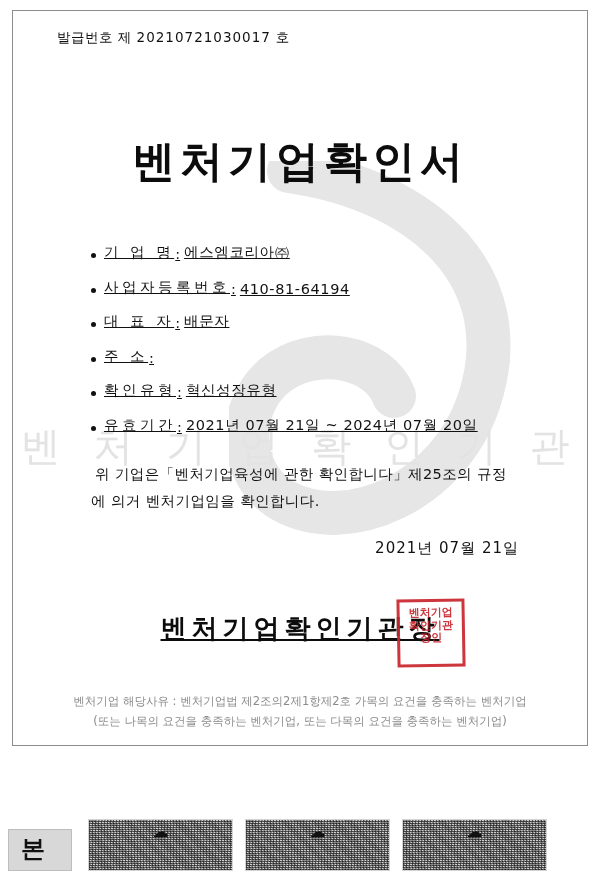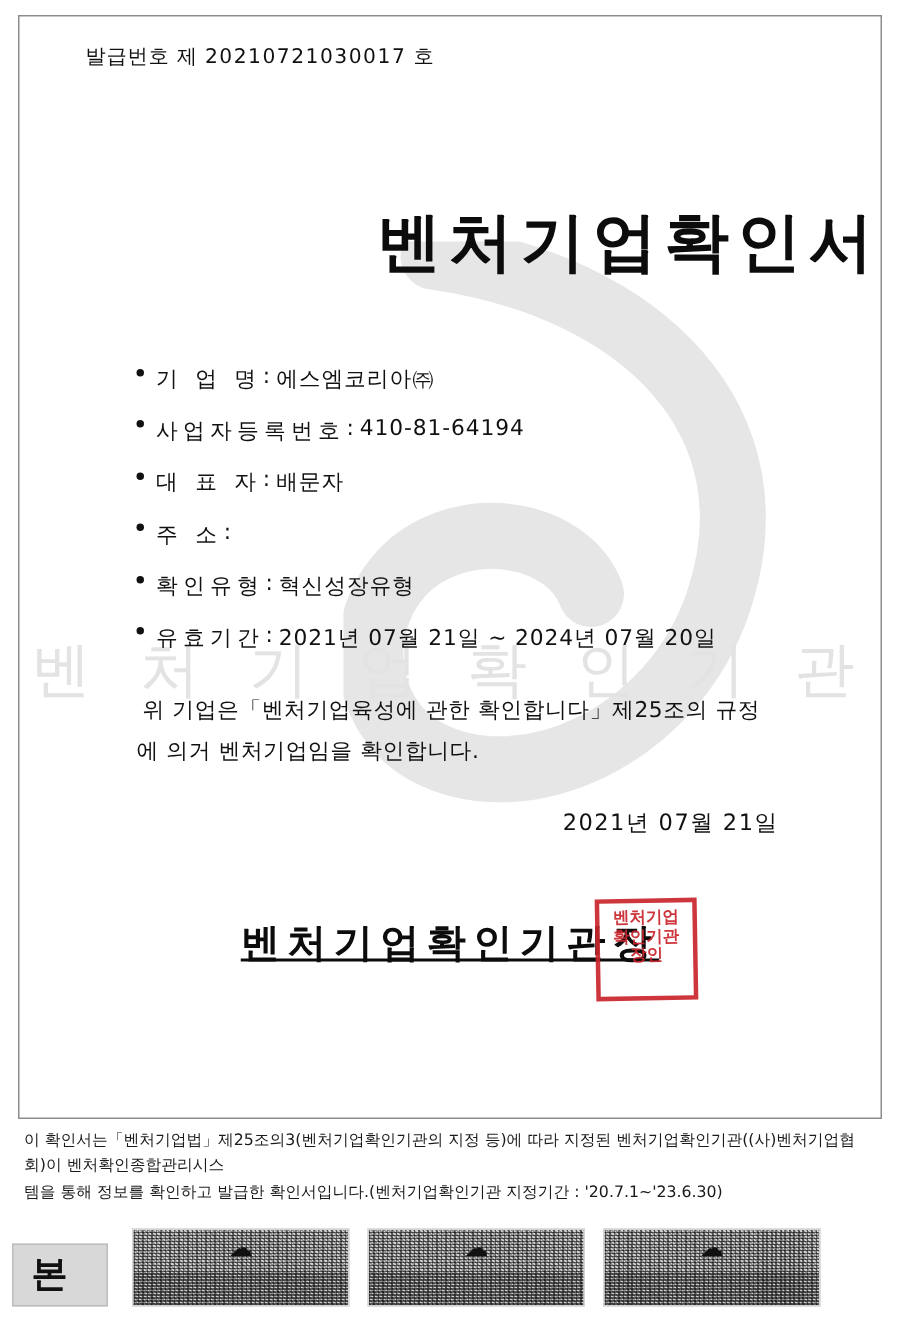--- a/index.html
+++ b/index.html
@@ -62,39 +62,40 @@
   }
   .issue-no .num {
     letter-spacing: 1px;
     text-align: center;
   }
   .title {
     position: absolute;
     left: 0;
     right: 0;
     top: 122px;
-    text-align: right;
+    text-align: center;
     font-size: 43px;
     font-weight: 700;
     letter-spacing: 5px;
     color: #0c0c0c;
   }
   .fields {
     position: absolute;
     left: 78px;
     top: 232px;
     width: 470px;
   }
   .field-row {
     display: flex;
-    align-items: flex-start;
+    align-items: flex-end;
     margin-bottom: 15.5px;
     font-size: 14.5px;
     color: #111;
     white-space: nowrap;
+    text-decoration: underline;
   }
   .bullet {
     width: 13px;
     flex: 0 0 13px;
     color: #111;
     font-size: 13px;
     line-height: 1;
   }
   .bullet i {
     display: inline-block;
@@ -312,27 +313,27 @@
 
     <div class="issue-date">2021년 07월 21일</div>
 
     <div class="issuer">벤처기업확인기관장</div>
     <div class="seal">
       <span>벤처기업</span>
       <span>확인기관</span>
       <span>장인</span>
     </div>
 
+    <div class="footnote">
+      <div>벤처기업 해당사유 : 벤처기업법 제2조의2제1항제2호 가목의 요건을 충족하는 벤처기업</div>
+      <div>(또는 나목의 요건을 충족하는 벤처기업, 또는 다목의 요건을 충족하는 벤처기업)</div>
+    </div>
 
   </div>
 
-  <div class="legal">
-    <div>이 확인서는「벤처기업법」제25조의3(벤처기업확인기관의 지정 등)에 따라 지정된 벤처기업확인기관((사)벤처기업협회)이 벤처확인종합관리시스</div>
-    <div>템을 통해 정보를 확인하고 발급한 확인서입니다.(벤처기업확인기관 지정기간 : '20.7.1~'23.6.30)</div>
-  </div>
 
   <div class="barcode-strip">
     <div class="stamp-bon">
       <span class="bon">본</span>
     </div>
     <div class="noise n1">
       <span class="wifi">☁</span>
     </div>
     <div class="noise n2">
       <span class="wifi">☁</span>

